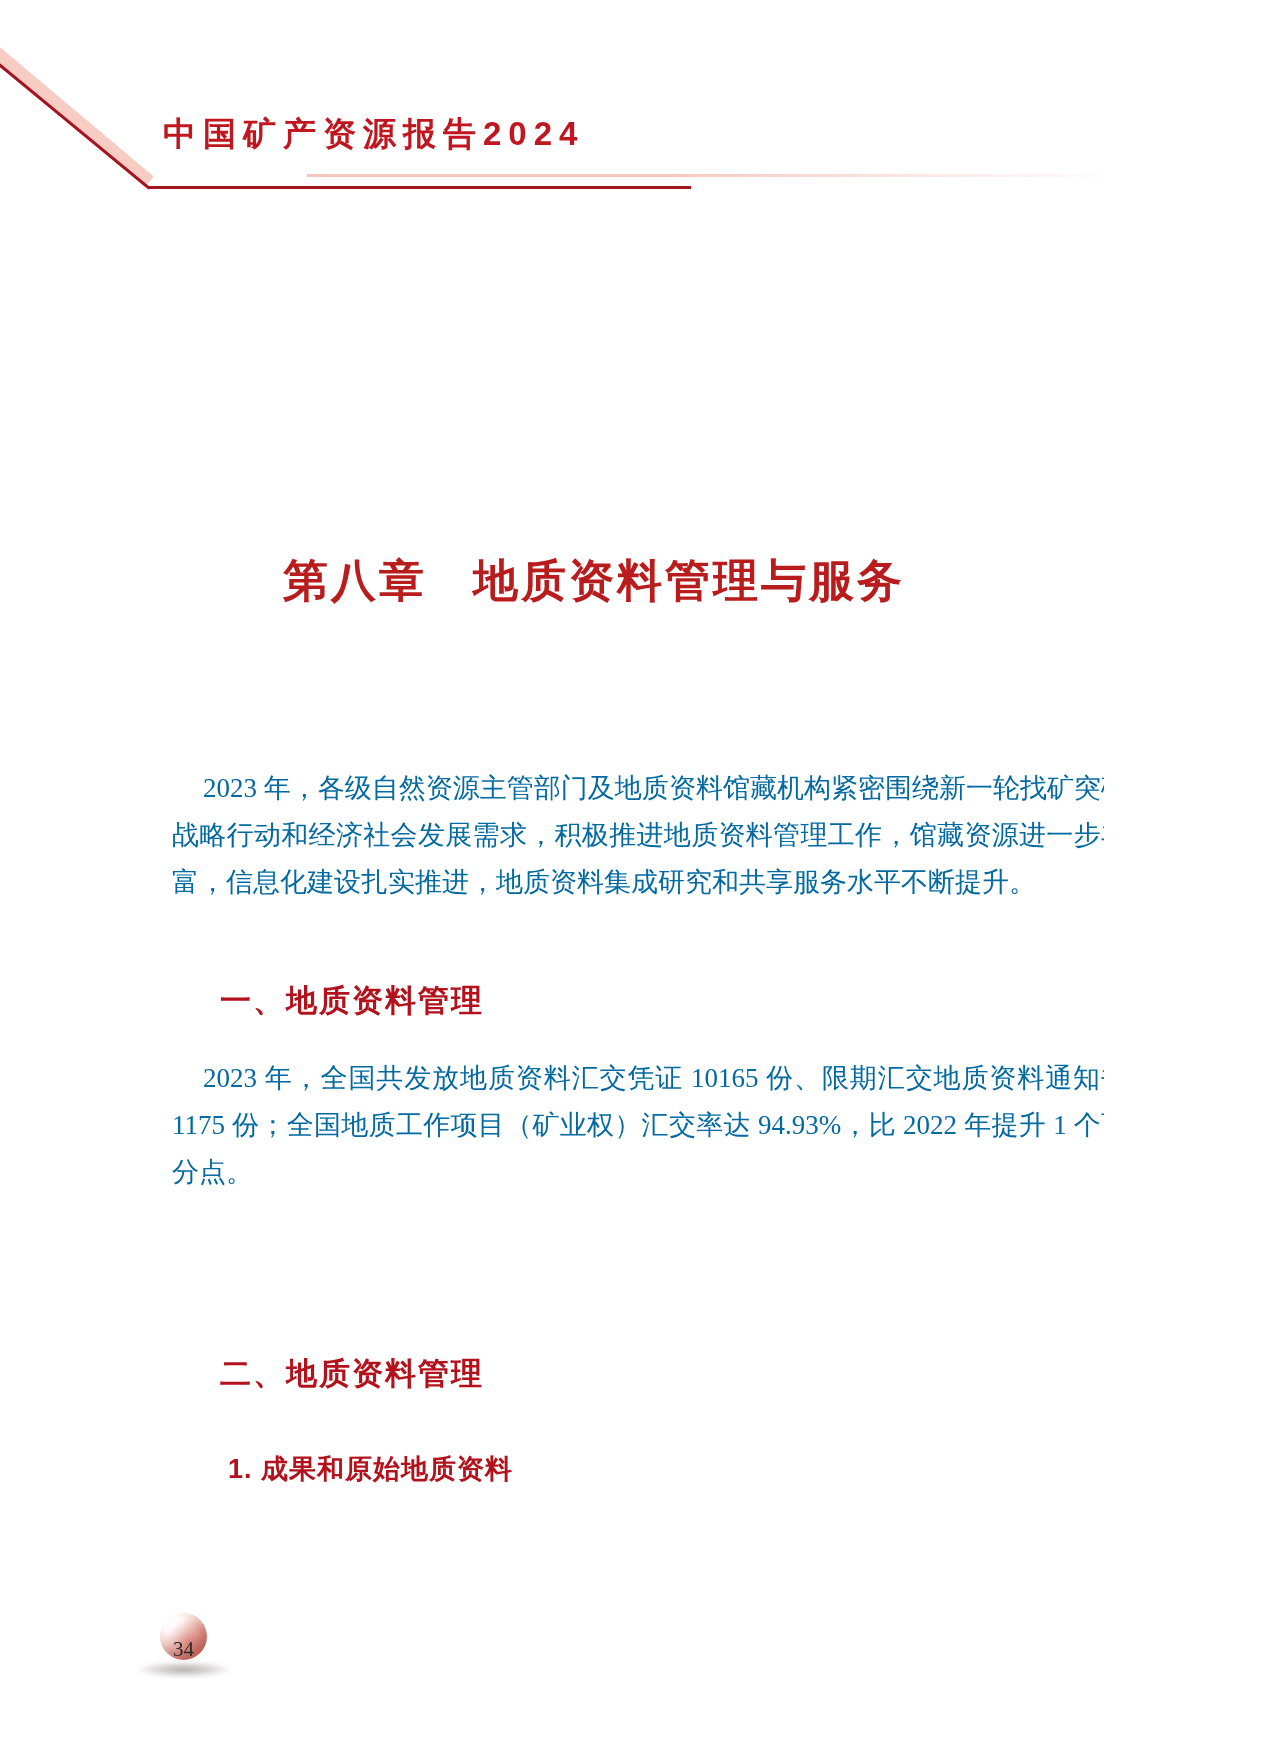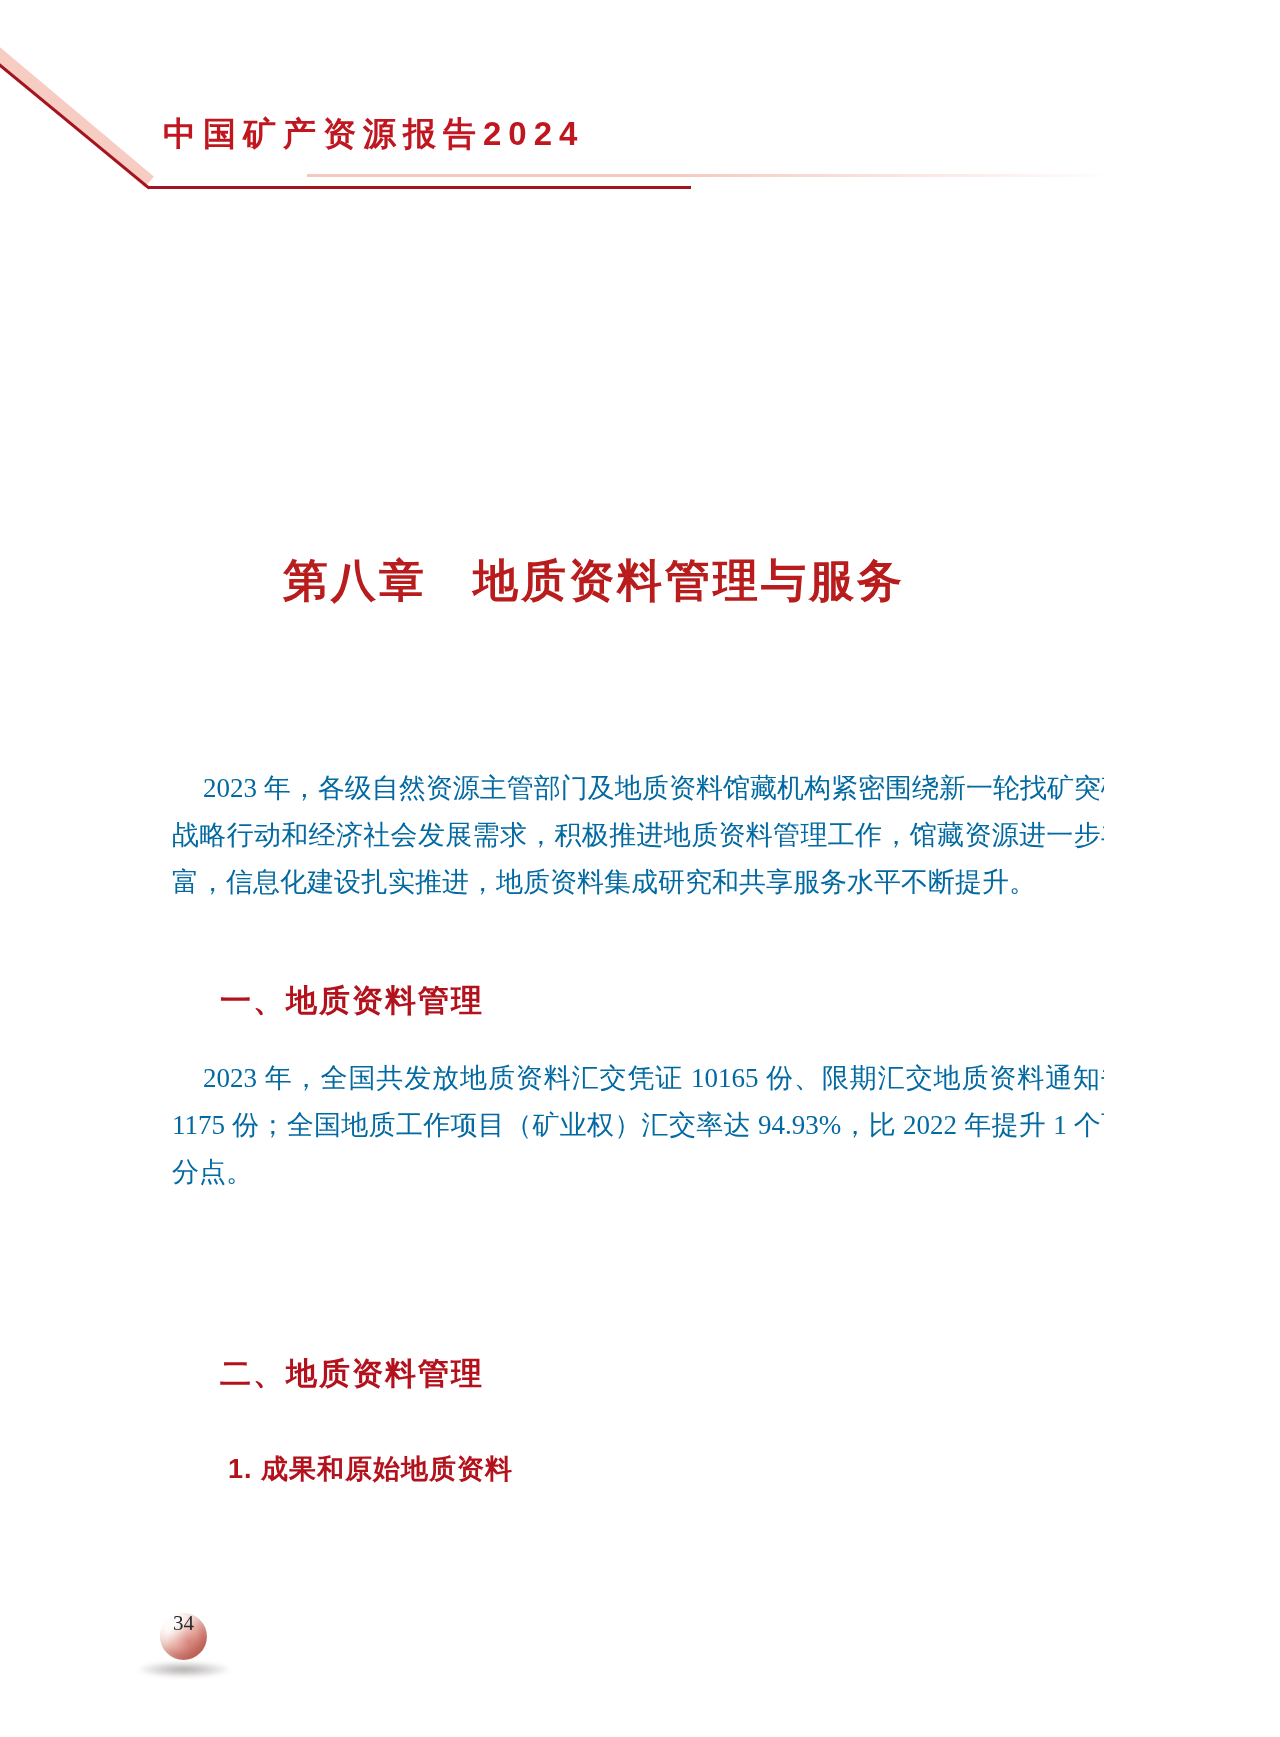--- a/index.html
+++ b/index.html
@@ -90,21 +90,21 @@
     white-space:nowrap;
   }
   
   .page-ball{
     position:absolute;left:160px;top:1613px;
     width:47px;height:47px;border-radius:50%;
     background:
       radial-gradient(circle at 62% 62%, rgba(200,90,80,.55) 0%, rgba(200,90,80,0) 55%),
       radial-gradient(circle at 30% 26%, #ffffff 0%, #fdf4f2 20%, #eebcb2 48%, #d98479 72%, #c66559 88%, #bb584f 100%);
     box-shadow:inset -5px -7px 9px rgba(140,50,44,.30), inset 3px 4px 6px rgba(255,255,255,.75);
-    display:flex;align-items:flex-start;justify-content:center;
+    display:flex;align-items:flex-end;justify-content:center;
   }
   .page-ball .num{
     font-family:"Liberation Serif","DejaVu Serif",serif;
     font-size:21px;color:#2a2a2a;line-height:1;
   }
   .ball-shadow{
     position:absolute;left:139px;top:1662px;
     width:90px;height:15px;border-radius:50%;
     background:radial-gradient(ellipse at center, rgba(95,85,85,.5) 0%, rgba(120,110,110,.18) 55%, rgba(120,110,110,0) 78%);
     filter:blur(2px);

